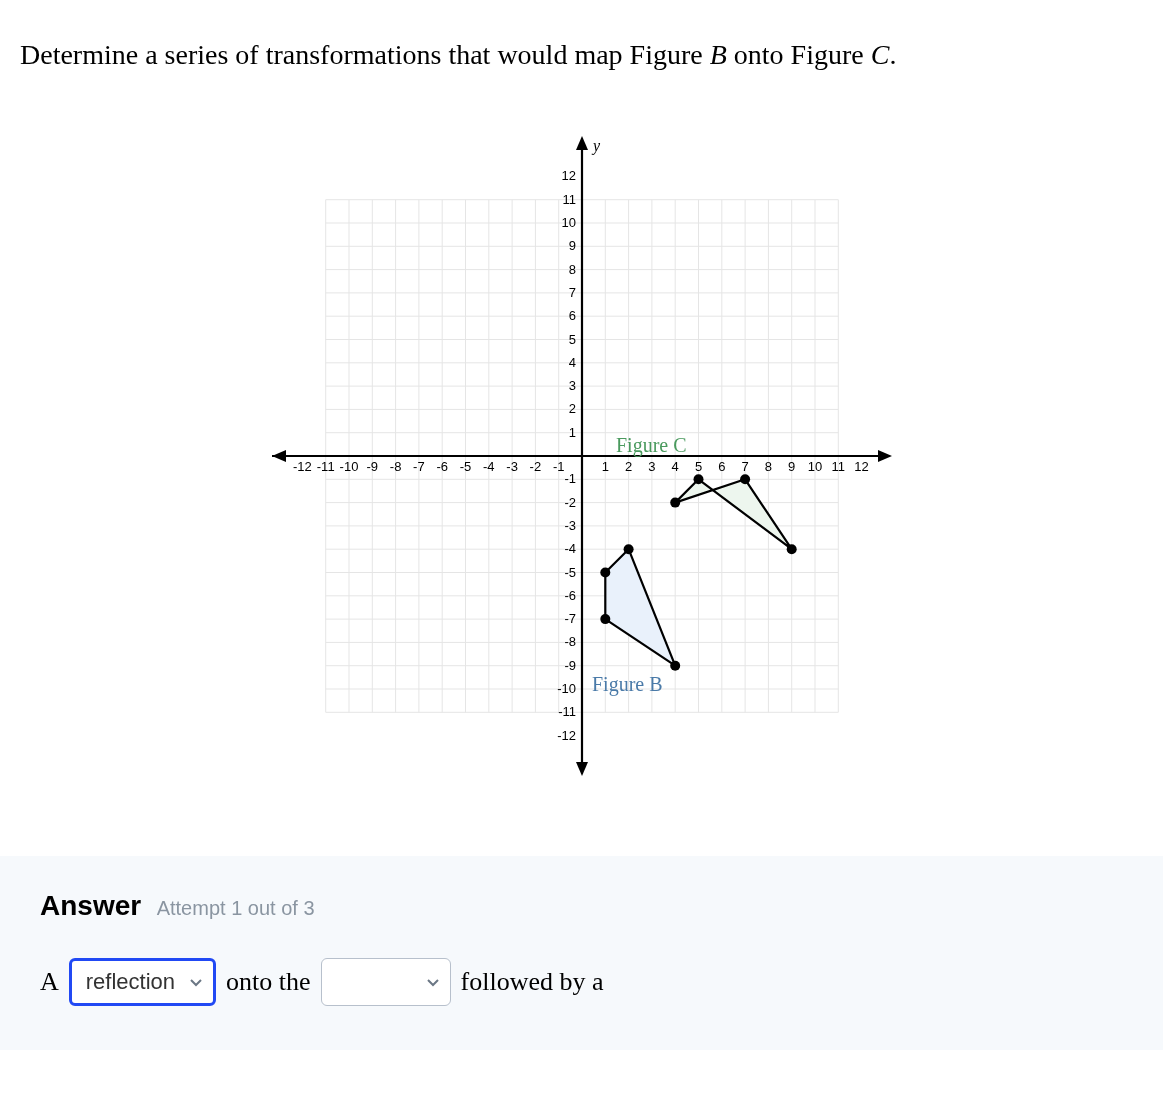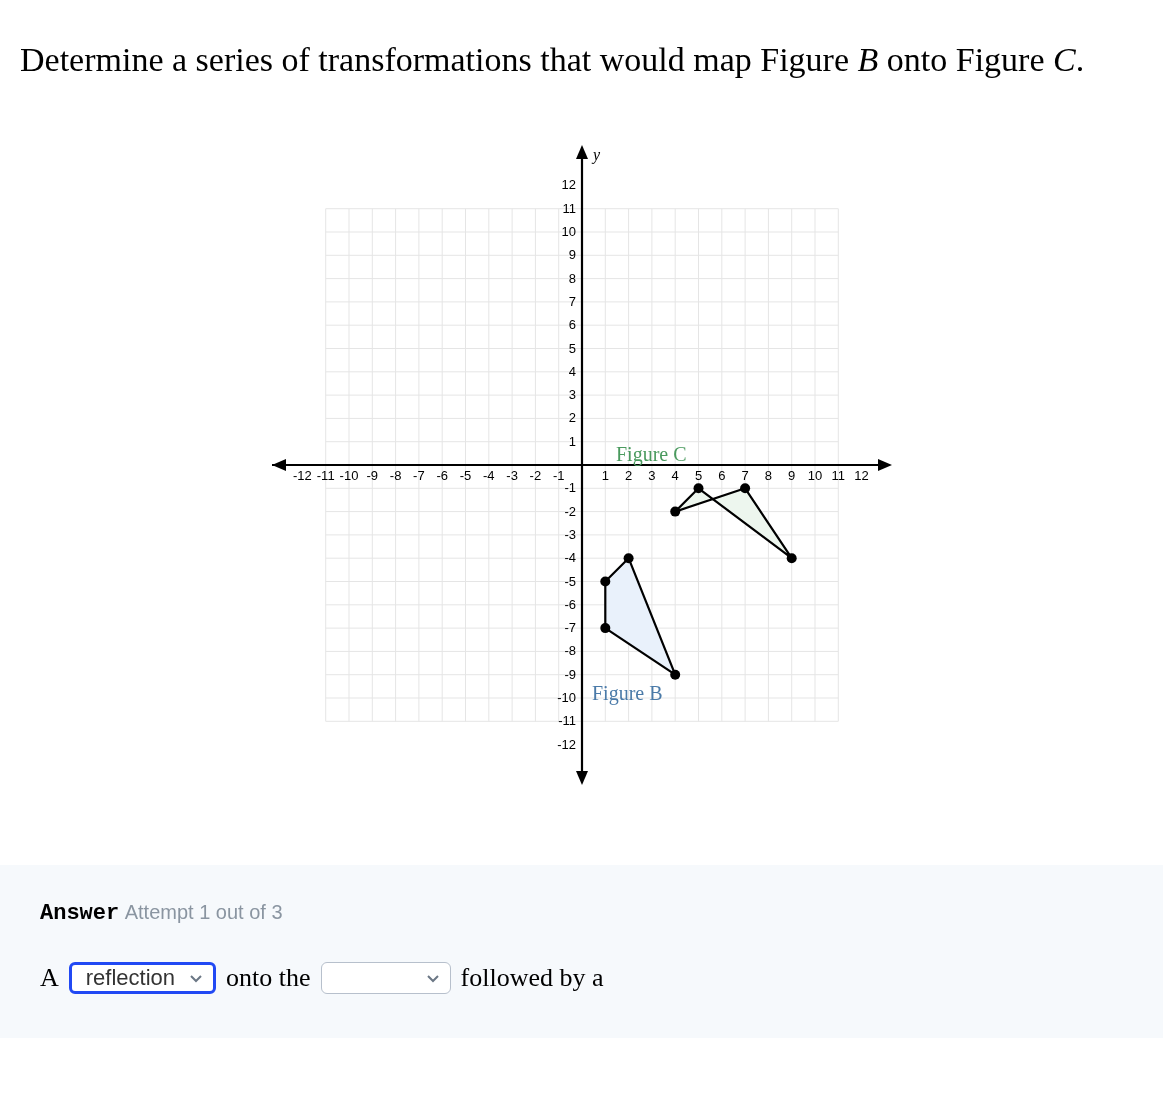--- a/index.html
+++ b/index.html
@@ -5,21 +5,21 @@
   * { box-sizing: border-box; }
   body {
     margin: 0;
     font-family: Georgia, 'Times New Roman', serif;
     background: #fff;
     color: #000;
     width: 1163px;
   }
   .container { padding: 24px 20px 0 20px; width:1163px; }
   .prompt {
-    font-size: 34px;
+    font-size: 28px;
     line-height: 1.5;
     margin: 10px 0 60px 0;
   }
   .mathvar { font-family: 'Times New Roman', serif; font-style: italic; }
   .graph-wrap { display:flex; justify-content:center; margin-bottom:80px; }
   svg.graph { display:block; }
   .grid-line { stroke: #e5e5e5; stroke-width:1; }
   .axis-line { stroke:#000; stroke-width:2.2; }
   .tick-label { font-family: Arial, Helvetica, sans-serif; font-size:13px; fill:#000; text-anchor:middle; }
   .tick-label-y { font-family: Arial, Helvetica, sans-serif; font-size:13px; fill:#000; text-anchor:end; }
@@ -28,26 +28,26 @@
   .fig-c { fill:#edf6ee; stroke:#000; stroke-width:2.2; stroke-linejoin:round; }
   .vtx { fill:#000; }
   .fig-label-b { font-family:Georgia,'Times New Roman',serif; font-size:20px; fill:#4a7aa8; }
   .fig-label-c { font-family:Georgia,'Times New Roman',serif; font-size:20px; fill:#4a9a5e; }
   .answer-panel {
     background:#f6f9fc;
     padding: 34px 40px 44px 40px;
     margin: 0 -20px;
   }
   .answer-header { font-size:22px; margin-bottom:36px; }
-  .answer-label { font-weight:bold; font-family:Liberation Mono, monospace; font-size:22px; }
-  .attempt { color:#8a95a1; font-family:Arial,Helvetica,sans-serif; font-size:20px; }
+  .answer-label { font-weight:bold; font-family:Liberation Sans, sans-serif; font-size:28px; }
+  .attempt { color:#8a95a1; font-family:Arial,Helvetica,sans-serif; font-size:20px; margin-left:10px; }
   .sentence { font-size:26px; display:flex; align-items:center; flex-wrap:wrap; gap:8px 10px; }
   .select {
     display:inline-flex; align-items:center; justify-content:space-between;
-    height:32px; padding:0 10px 0 14px;
+    height:48px; padding:0 10px 0 14px;
     border:1.5px solid #b7c0cc; border-radius:6px;
     background:#fff; font-family:Arial,Helvetica,sans-serif; font-size:22px;
     color:#333; cursor:pointer;
   }
   .select.primary { border:3px solid #2149f4; }
   .chev { margin-left:14px; }
   .chev svg { display:block; }
 </style>
 </head>
 <body>

